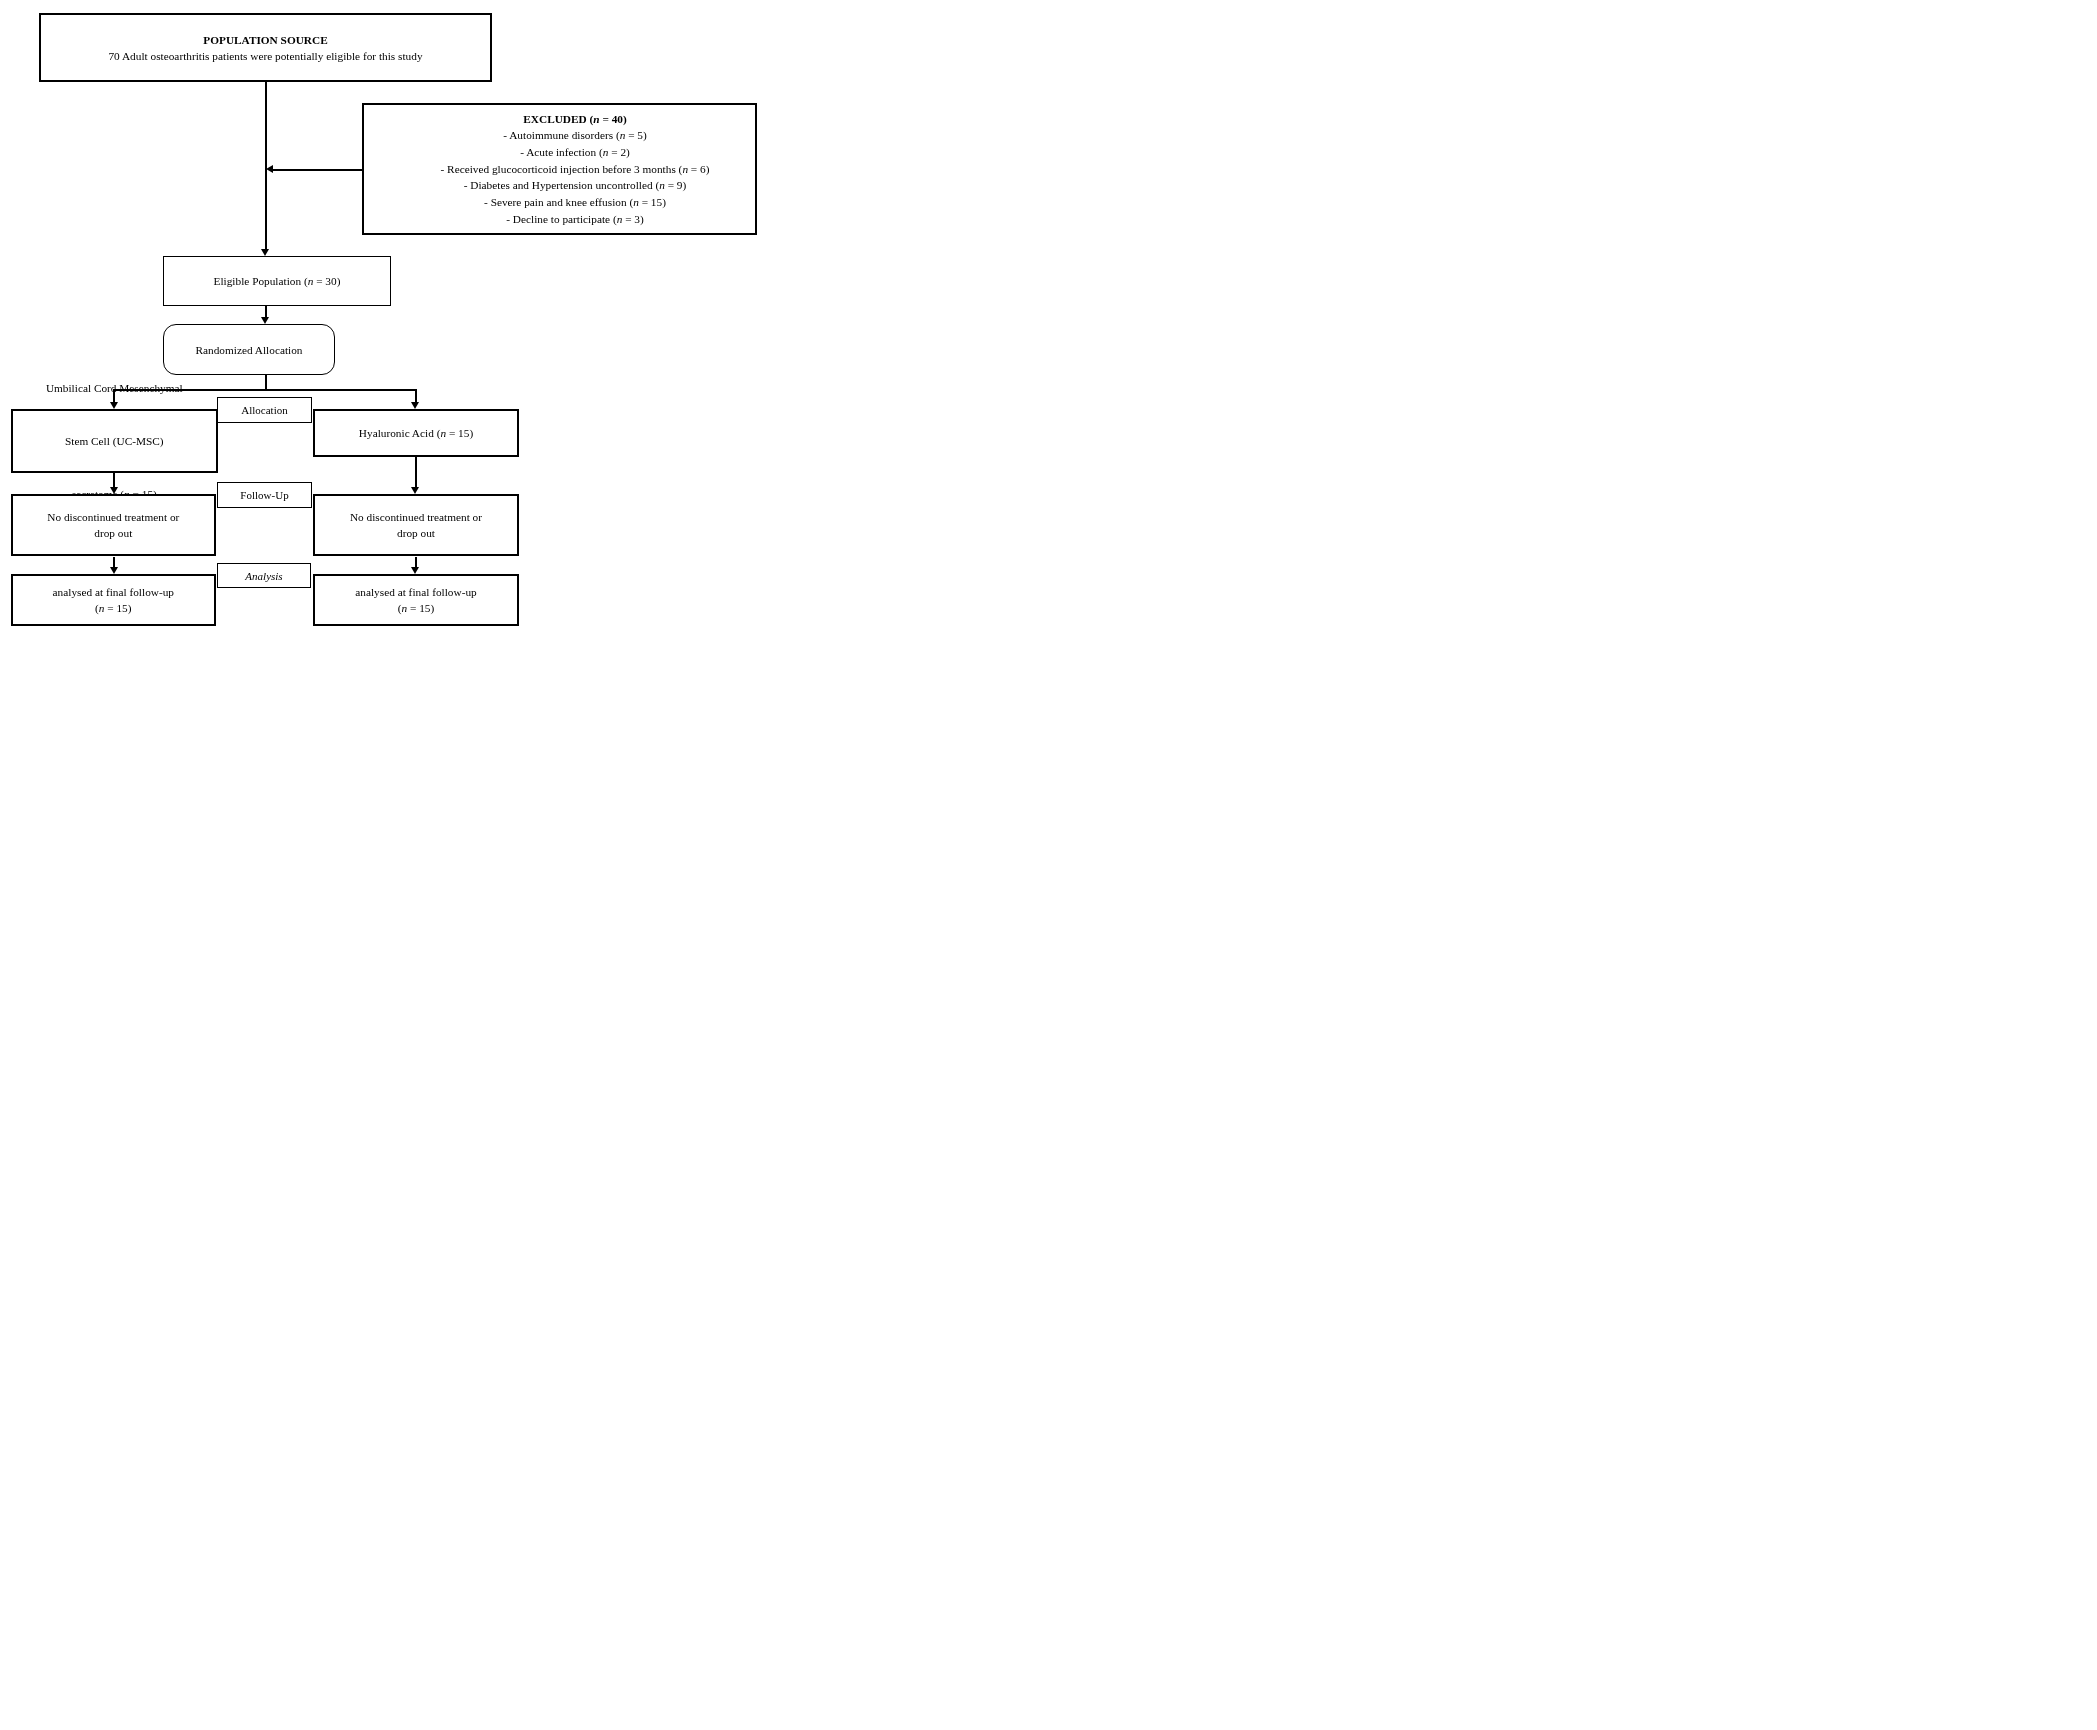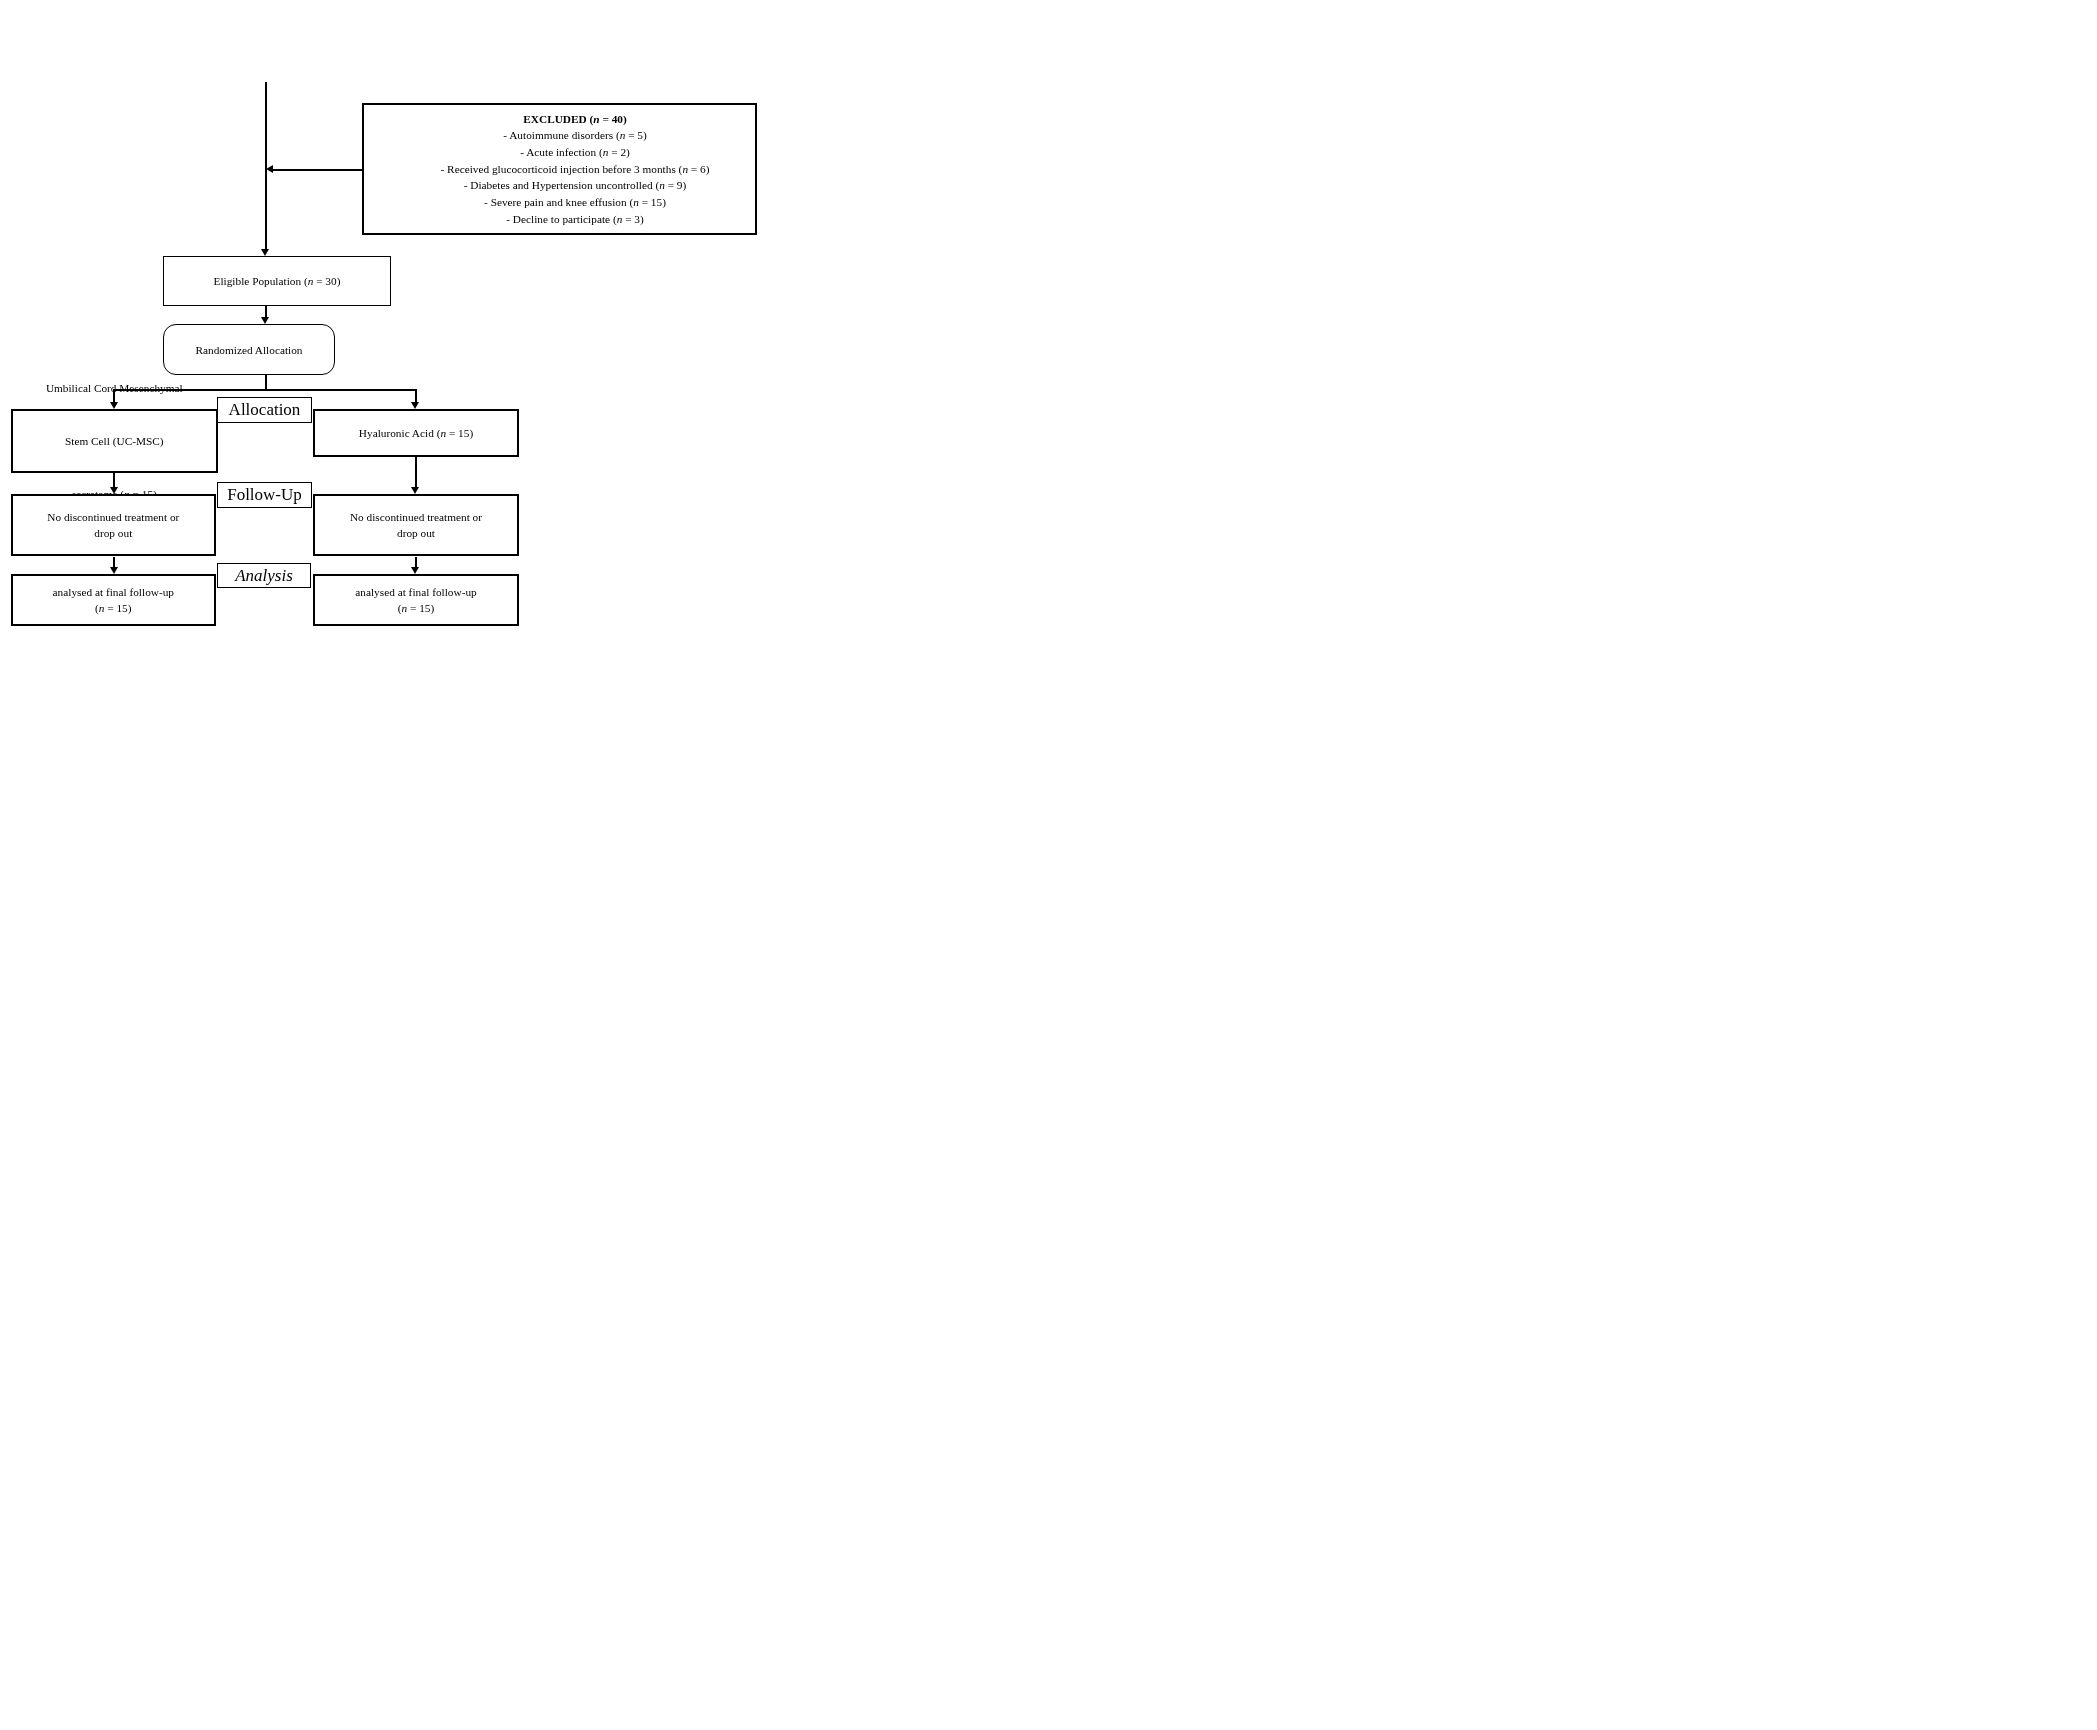--- a/index.html
+++ b/index.html
@@ -24,21 +24,21 @@
     flex-direction: column;
     align-items: center;
     justify-content: center;
     text-align: center;
     font-size: 11.3px;
     line-height: 16px;
   }
   .box.thin { border-width: 1.5px; }
   .label-box {
     z-index: 5;
-    font-size: 17px;
+    font-size: 11px;
   }
   .bold { font-weight: bold; }
   .excluded-list-line { line-height: 16.7px; }
   .vline, .hline {
     position: absolute;
     background: #000000;
   }
   .vline { width: 1.5px; }
   .hline { height: 1.5px; }
   .arrow-down {
@@ -55,20 +55,24 @@
     border-bottom: 4.4px solid transparent;
     border-right: 7.4px solid #000000;
   }
   i { font-style: italic; }
 </style>
 </head>
 <body>
 
 <div id="canvas">
 
+  <div class="box" style="left:39px; top:13.3px; width:453px; height:69px;">
+    <div class="bold">POPULATION SOURCE</div>
+    <div>70 Adult osteoarthritis patients were potentially eligible for this study</div>
+  </div>
 
   <div class="vline" style="left:265px; top:82px; height:168px;"></div>
   <div class="arrow-down" style="left:261px; top:249px;"></div>
 
   <div class="hline" style="left:273px; top:169px; width:89px;"></div>
   <div class="arrow-left" style="left:266px; top:165px;"></div>
 
   <div class="box" style="left:362px; top:103px; width:395px; height:132px;padding-left:31px;">
     <div class="bold excluded-list-line">EXCLUDED (<i>n</i> = 40)</div>
     <div class="excluded-list-line">- Autoimmune disorders (<i>n</i> = 5)</div>

